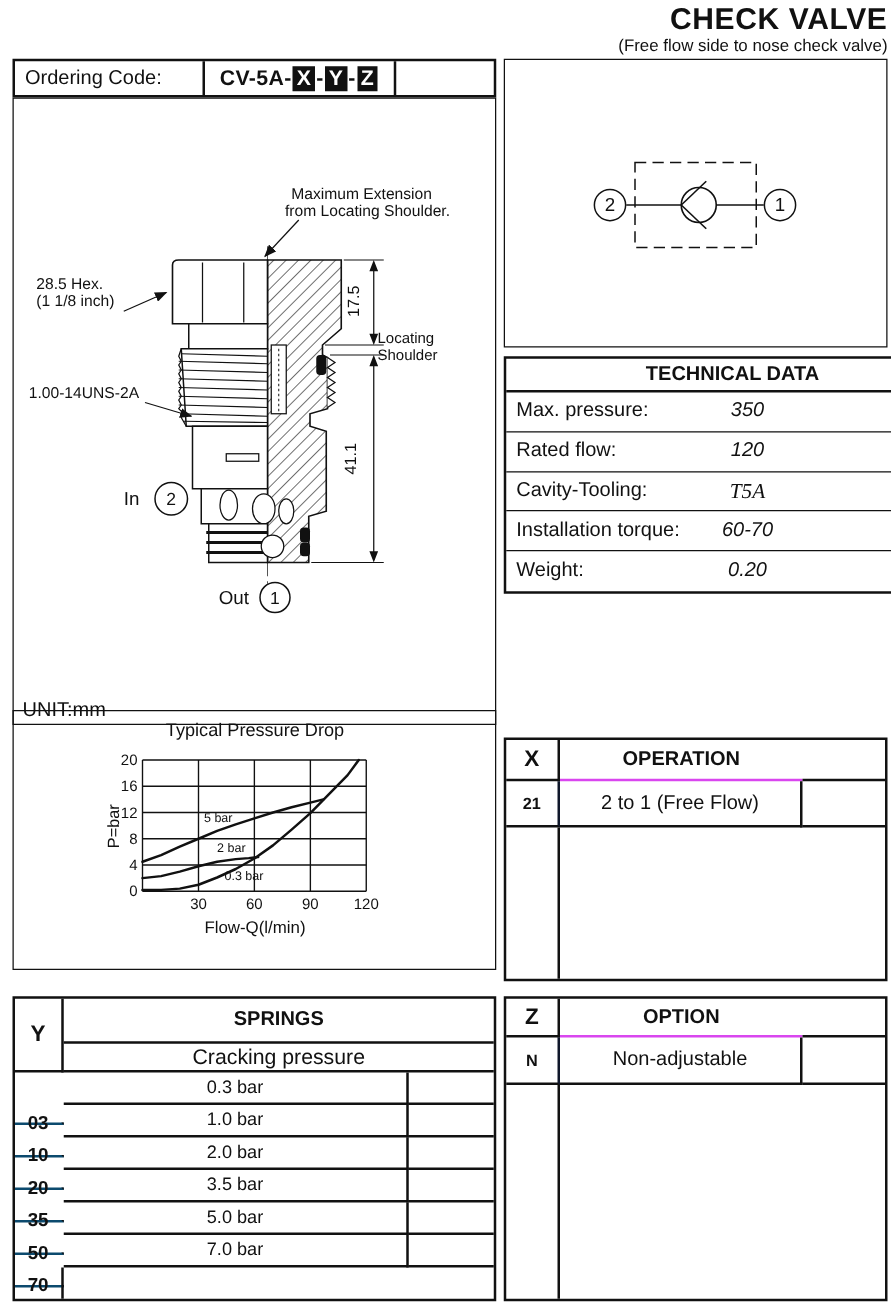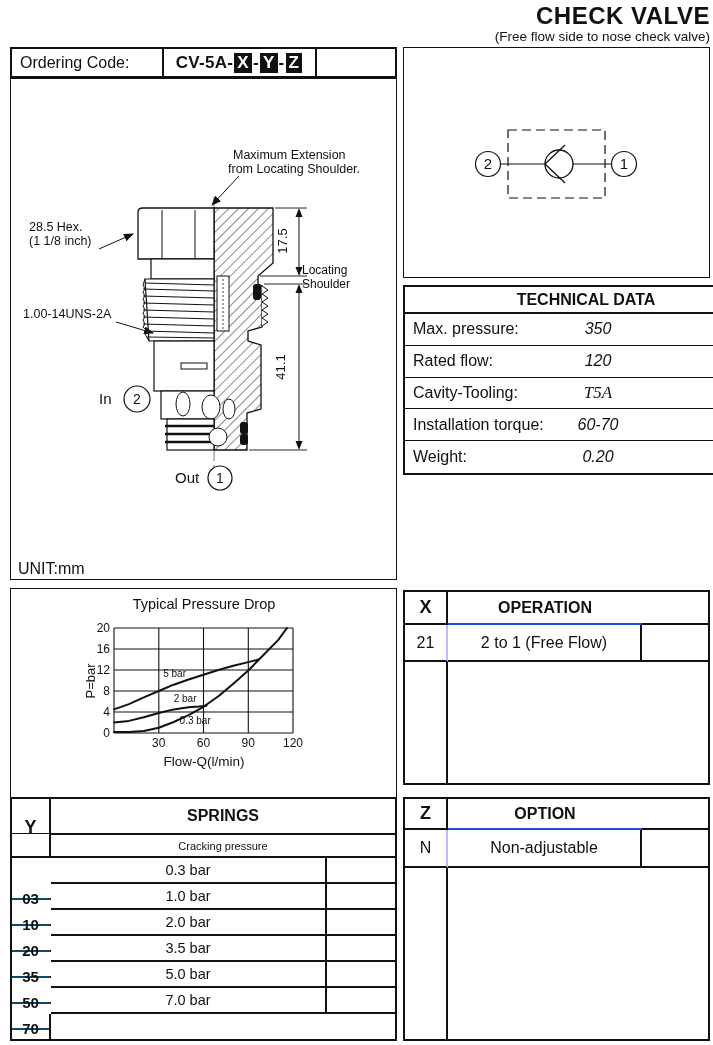--- a/index.html
+++ b/index.html
@@ -14,21 +14,21 @@
   .ordering-box { position:absolute; left:10px; top:47px; width:387px; height:31px;
     border:2px solid #111; display:grid; grid-template-columns:152px 153px 1fr; }
   .oc-label { border-right:2px solid #111; display:flex; align-items:center; padding-left:8px; font-size:16px; }
   .oc-value { border-right:2px solid #111; display:flex; align-items:center; justify-content:center;
     font-size:17px; font-weight:bold; letter-spacing:.3px; }
   .oc-box { background:#111; color:#fff; padding:0 3px; margin:0 1px; display:inline-block; line-height:20px; }
 
   
   .drawing-box { position:absolute; left:10px; top:78px; width:387px; height:502px; border:1.5px solid #111; }
   .schematic-box { position:absolute; left:403px; top:47px; width:307px; height:231px; border:1.5px solid #111; }
-  .chart-box { position:absolute; left:10px; top:588px; width:387px; height:246px; border:1.5px solid #111; }
+  .chart-box { position:absolute; left:10px; top:568px; width:387px; height:208px; border:1.5px solid #111; }
   .unit-label { position:absolute; left:7px; bottom:1px; font-size:16px; }
 
   
   .tech-box { position:absolute; left:403px; top:285px; width:366px; height:190px; border:2px solid #111; font-size:16px; }
   .tech-header { height:27px; border-bottom:2px solid #111; display:flex; align-items:center; justify-content:center;
     font-weight:bold; font-size:16px; }
   .tech-row { position:relative; height:31.8px; border-bottom:1.5px solid #111; }
   .tech-row:last-child { border-bottom:none; }
   .tech-label { position:absolute; left:8px; top:50%; transform:translateY(-50%); }
   .tech-value { position:absolute; left:133px; width:120px; text-align:center; top:50%; transform:translateY(-50%);font-style:italic; }
@@ -36,40 +36,40 @@
   .serif-val { font-family:"Liberation Serif", serif; font-size:17px; }
 
   
   .op-table { position:absolute; left:403px; top:590px; width:307px; height:195px; border:2px solid #111;
     display:grid; grid-template-columns:43px 1fr 66px; grid-template-rows:33px 37px 1fr; }
   
   .opt-table { position:absolute; left:403px; top:797px; width:307px; height:244px; border:2px solid #111;
     display:grid; grid-template-columns:43px 1fr 66px; grid-template-rows:31px 38px 1fr; }
   .t-corner { border-right:2px solid #111; border-bottom:2px solid #111; display:flex; align-items:center;
     justify-content:center; font-weight:bold; font-size:18px; }
-  .t-title { border-bottom:2px solid #1d4ed8; display:flex; align-items:center; justify-content:center;
+  .t-title { border-bottom:2px solid #d946ef; display:flex; align-items:center; justify-content:center;
     font-weight:bold; font-size:16px; }
   .t-title-pad { border-bottom:2px solid #111; }
-  .t-code { border-right:2px solid #c4b5fd; border-bottom:2px solid #111; display:flex; align-items:center;
-    justify-content:center; font-weight:normal; font-size:16px; }
+  .t-code { border-right:2px solid #0f172a; border-bottom:2px solid #111; display:flex; align-items:center;
+    justify-content:center; font-weight:bold; font-size:13px; }
   .t-desc { border-right:2px solid #111; border-bottom:2px solid #111; display:flex; align-items:center;
     justify-content:center; font-size:16px; }
   .t-narrow { border-bottom:2px solid #111; }
   .t-rest-left { border-right:2px solid #111; }
   .t-rest { grid-column:2 / 4; }
 
   
   .springs-table { position:absolute; left:10px; top:797px; width:387px; height:244px; border:2px solid #111;
     display:grid; grid-template-columns:39px 1fr 68px; grid-template-rows:36px 23px repeat(6,26px) 1fr; }
   .sp-y { grid-row:1 / 3; grid-column:1; border-right:2px solid #111; border-bottom:2px solid #111;
     display:flex; align-items:center; justify-content:center; font-weight:bold; font-size:18px; }
   .sp-title { grid-column:2 / 4; border-bottom:2px solid #111; display:flex; align-items:center; justify-content:center;
     font-weight:bold; font-size:16px; }
   .sp-sub { grid-column:2 / 4; border-bottom:2px solid #111; display:flex; align-items:center; justify-content:center;
-    font-size:11px; }
+    font-size:17px; }
   .sp-code { border-right:2px solid #111; border-bottom:2px solid #0c4a6e; display:flex; align-items:center;
     justify-content:center; font-weight:bold; font-size:15px;margin-top:40px; }
   .sp-val { border-right:2px solid #111; border-bottom:2px solid #111; display:flex; align-items:center;
     justify-content:center; font-size:14.5px; }
   .sp-narrow { border-bottom:2px solid #111; }
   .sp-last-left { border-right:2px solid #111; }
   .sp-last { grid-column:2 / 4; }
 
   svg text { font-family:"Liberation Sans", sans-serif; fill:#111; }
 </style>

